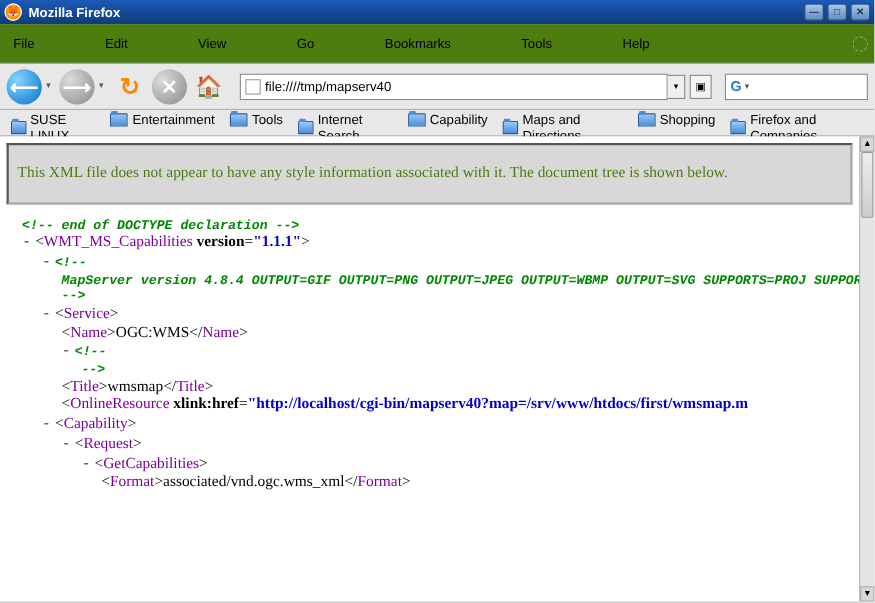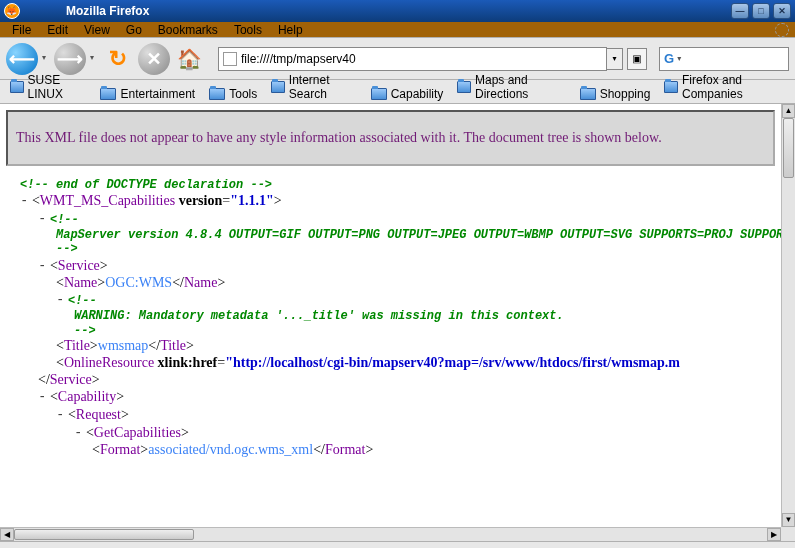--- a/index.html
+++ b/index.html
@@ -1,25 +1,25 @@
 <!DOCTYPE html>
 <html><head>
 <meta charset="utf-8">
 <style>
 * { margin: 0; padding: 0; box-sizing: border-box; }
 body { font-family: "Bitstream Vera Sans", Arial, sans-serif; font-size: 12px; background: #d6d6d6; width: 795px; height: 548px; overflow: hidden; }
 
 
 .titlebar { background: linear-gradient(#1b5ab8, #0d3c7a); height: 22px; display: flex; align-items: center; color: #fff; font-weight: bold; padding: 0 4px; }
 .titlebar-icon { width: 16px; height: 16px; background: #ff9600; border-radius: 50%; border: 1px solid #fff; margin-right: 6px; display: flex; align-items: center; justify-content: center; font-size: 9px; color: #fff; }
-.titlebar-text { flex: 1; margin-left: 40px; }
+.titlebar-text { flex: 1; }
 .winbtn { width: 18px; height: 16px; background: linear-gradient(#a8c6e8,#5f8dc0); border: 1px solid #2a5080; border-radius: 3px; margin-left: 3px; display: flex; align-items: center; justify-content: center; font-size: 9px; font-weight: bold; color: #1a3050; cursor: pointer; }
 
 
-.menubar { background: #a16207; border-bottom: 1px solid #b0b0b0; height: 16px; display: flex; align-items: center; padding: 0 4px; position: relative; }
+.menubar { background: #4d7c0f; border-bottom: 1px solid #b0b0b0; height: 36px; display: flex; align-items: center; padding: 0 4px; position: relative; gap: 48px; }
 .menu-item { padding: 2px 8px; cursor: pointer; }
 .activity-icon { position: absolute; right: 6px; width: 14px; height: 14px; border: 1px dashed #999; border-radius: 50%; }
 
 
 .toolbar { background: #e8e8e8; border-bottom: 1px solid #b0b0b0; height: 42px; display: flex; align-items: center; padding: 0 6px; gap: 4px; }
 .navbtn { width: 32px; height: 32px; border-radius: 50%; display: flex; align-items: center; justify-content: center; cursor: pointer; font-size: 18px; font-weight: bold; position: relative; }
 .navbtn.back { background: radial-gradient(circle at 30% 30%, #88d4ff, #0072c8); color: #fff; }
 .navbtn.fwd  { background: radial-gradient(circle at 30% 30%, #ddd, #888); color: #fff; }
 .navbtn.reload { background: transparent; }
 .navbtn.stop { background: radial-gradient(circle at 30% 30%, #ddd, #888); color: #fff; }
@@ -34,51 +34,51 @@
 .urlbar input { flex: 1; border: none; outline: none; font-size: 12px; }
 .url-drop { width: 16px; height: 22px; background: #eee; border: 1px solid #888; border-left: none; display: flex; align-items: center; justify-content: center; font-size: 8px; cursor: pointer; }
 .go-btn { width: 20px; height: 22px; margin-left: 4px; border: 1px solid #888; background: #f4f4f4; display: flex; align-items: center; justify-content: center; cursor: pointer; font-size: 10px; }
 
 .searchbar { width: 130px; height: 24px; background: #fff; border: 1px solid #888; margin-left: 8px; display: flex; align-items: center; padding: 0 4px; }
 .searchbar .sicon { color: #2a7cd0; font-weight: bold; margin-right: 3px; font-size: 13px; }
 .searchbar .sdrop { font-size: 8px; margin-right: 3px; color: #555; }
 .searchbar input { flex: 1; border: none; outline: none; font-size: 12px; width: 60px; }
 
 
-.bmbar { background: #e8e8e8; border-bottom: 1px solid #b0b0b0; height: 24px; display: flex; align-items: flex-end; padding: 0 4px; gap: 2px; }
+.bmbar { background: #e8e8e8; border-bottom: 1px solid #b0b0b0; height: 24px; display: flex; align-items: flex-start; padding: 0 4px; gap: 2px; }
 .bm { display: flex; align-items: center; padding: 2px 6px; cursor: pointer; border-radius: 2px; }
 .folder-icon { width: 16px; height: 12px; background: linear-gradient(#99c8f8,#4a90d8); border: 1px solid #2a5a9a; border-radius: 1px 1px 0 0; margin-right: 4px; position: relative; }
 .folder-icon::before { content: ""; position: absolute; top: -3px; left: 0; width: 6px; height: 3px; background: #4a90d8; border-radius: 1px 1px 0 0; }
 
 
 .content-shell { position: relative; height: 437px; background: #fff; }
 .content { position: absolute; inset: 0 14px 14px 0; overflow: hidden; }
 .vscroll { position: absolute; right: 0; top: 0; bottom: 14px; width: 14px; background: #e4e4e4; border-left: 1px solid #bbb; }
 .vscroll .arrow { height: 14px; background: #d8d8d8; border: 1px solid #aaa; font-size: 8px; text-align: center; line-height: 12px; cursor: pointer; }
 .vscroll .track { position: absolute; top: 14px; bottom: 14px; left: 0; right: 0; }
 .vscroll .thumb { position: absolute; top: 0; height: 60px; left: 1px; right: 1px; background: linear-gradient(#eee,#ccc); border: 1px solid #999; border-radius: 2px; cursor: pointer; }
 .vscroll .ab { position: absolute; bottom: 0; }
 .hscroll { position: absolute; left: 0; right: 14px; bottom: 0; height: 14px; background: #e4e4e4; border-top: 1px solid #bbb; display: flex; }
 .hscroll .arrow { width: 14px; background: #d8d8d8; border: 1px solid #aaa; font-size: 8px; text-align: center; line-height: 12px; cursor: pointer; }
 .hscroll .track { flex: 1; position: relative; }
 .hscroll .thumb { position: absolute; left: 0; width: 180px; top: 1px; bottom: 1px; background: linear-gradient(#eee,#ccc); border: 1px solid #999; border-radius: 2px; cursor: pointer; }
 .corner { position: absolute; right: 0; bottom: 0; width: 14px; height: 14px; background: #e4e4e4; }
 
 
-.notice { background: #d8d8d8; border: 2px inset #aaa; margin: 6px; padding: 18px 8px; font-family: serif; font-size: 14px; color: #701a75; }
+.notice { background: #d8d8d8; border: 2px inset #aaa; margin: 6px; padding: 18px 8px; font-family: serif; font-size: 14px; color: #4d7c0f; }
 
 
 .tree { font-family: serif; font-size: 14px; padding: 6px 8px; white-space: nowrap; line-height: 1.2; }
 .tree .cm { color: #008800; font-family: "Courier New", monospace; font-style: italic; font-size: 12px; font-weight: bold; }
 .tree .tw { cursor: pointer; color: #444; font-family: monospace; }
 .tree .pu { color: #000; }
 .tree .el { color: #7b0099; font-weight: normal; }
 .tree .at { color: #000000; font-weight: bold; }
 .tree .av { color: #0000cc; font-weight: bold; }
-.tree .tx { color: #3b82f6; }
+.tree .tx { color: #000000; }
 .tree .i1 { padding-left: 12px; }
 .tree .i2 { padding-left: 30px; }
 .tree .i3 { padding-left: 48px; }
 .tree .i4 { padding-left: 66px; }
 .tree .i5 { padding-left: 84px; }
 
 
 .statusbar { background: #e8e8e8; border-top: 1px solid #b0b0b0; height: 22px; display: flex; align-items: center; padding: 0 6px; font-size: 11px; }
 </style>
 </head>
@@ -173,25 +173,23 @@
 
     <div class="tree">
       <div class="i1 cm">&lt;!-- end of DOCTYPE declaration --&gt;</div>
       <div class="i1"><span class="tw">-</span> <span class="pu">&lt;</span><span class="el">WMT_MS_Capabilities</span> <span class="at">version</span><span class="pu">=</span><span class="av">"1.1.1"</span><span class="pu">&gt;</span></div>
       <div class="i2"><span class="tw">-</span> <span class="cm">&lt;!--</span></div>
       <div class="i3 cm">MapServer version 4.8.4 OUTPUT=GIF OUTPUT=PNG OUTPUT=JPEG OUTPUT=WBMP OUTPUT=SVG SUPPORTS=PROJ SUPPORTS</div>
       <div class="i3 cm">--&gt;</div>
       <div class="i2"><span class="tw">-</span> <span class="pu">&lt;</span><span class="el">Service</span><span class="pu">&gt;</span></div>
       <div class="i3"><span class="pu">&lt;</span><span class="el">Name</span><span class="pu">&gt;</span><span class="tx">OGC:WMS</span><span class="pu">&lt;/</span><span class="el">Name</span><span class="pu">&gt;</span></div>
       <div class="i3"><span class="tw">-</span> <span class="cm">&lt;!--</span></div>
-      <div class="i4 cm">WARNING: Mandatory metadata '..._title' was missing in this context.</div>
       <div class="i4 cm">--&gt;</div>
       <div class="i3"><span class="pu">&lt;</span><span class="el">Title</span><span class="pu">&gt;</span><span class="tx">wmsmap</span><span class="pu">&lt;/</span><span class="el">Title</span><span class="pu">&gt;</span></div>
       <div class="i3"><span class="pu">&lt;</span><span class="el">OnlineResource</span> <span class="at">xlink:href</span><span class="pu">=</span><span class="av">"http://localhost/cgi-bin/mapserv40?map=/srv/www/htdocs/first/wmsmap.m</span></div>
-      <div class="i2"><span class="pu">&lt;/</span><span class="el">Service</span><span class="pu">&gt;</span></div>
       <div class="i2"><span class="tw">-</span> <span class="pu">&lt;</span><span class="el">Capability</span><span class="pu">&gt;</span></div>
       <div class="i3"><span class="tw">-</span> <span class="pu">&lt;</span><span class="el">Request</span><span class="pu">&gt;</span></div>
       <div class="i4"><span class="tw">-</span> <span class="pu">&lt;</span><span class="el">GetCapabilities</span><span class="pu">&gt;</span></div>
       <div class="i5"><span class="pu">&lt;</span><span class="el">Format</span><span class="pu">&gt;</span><span class="tx">associated/vnd.ogc.wms_xml</span><span class="pu">&lt;/</span><span class="el">Format</span><span class="pu">&gt;</span></div>
     </div>
   </div>
 
   <div class="vscroll">
     <div class="arrow">▲</div>
     <div class="track">

